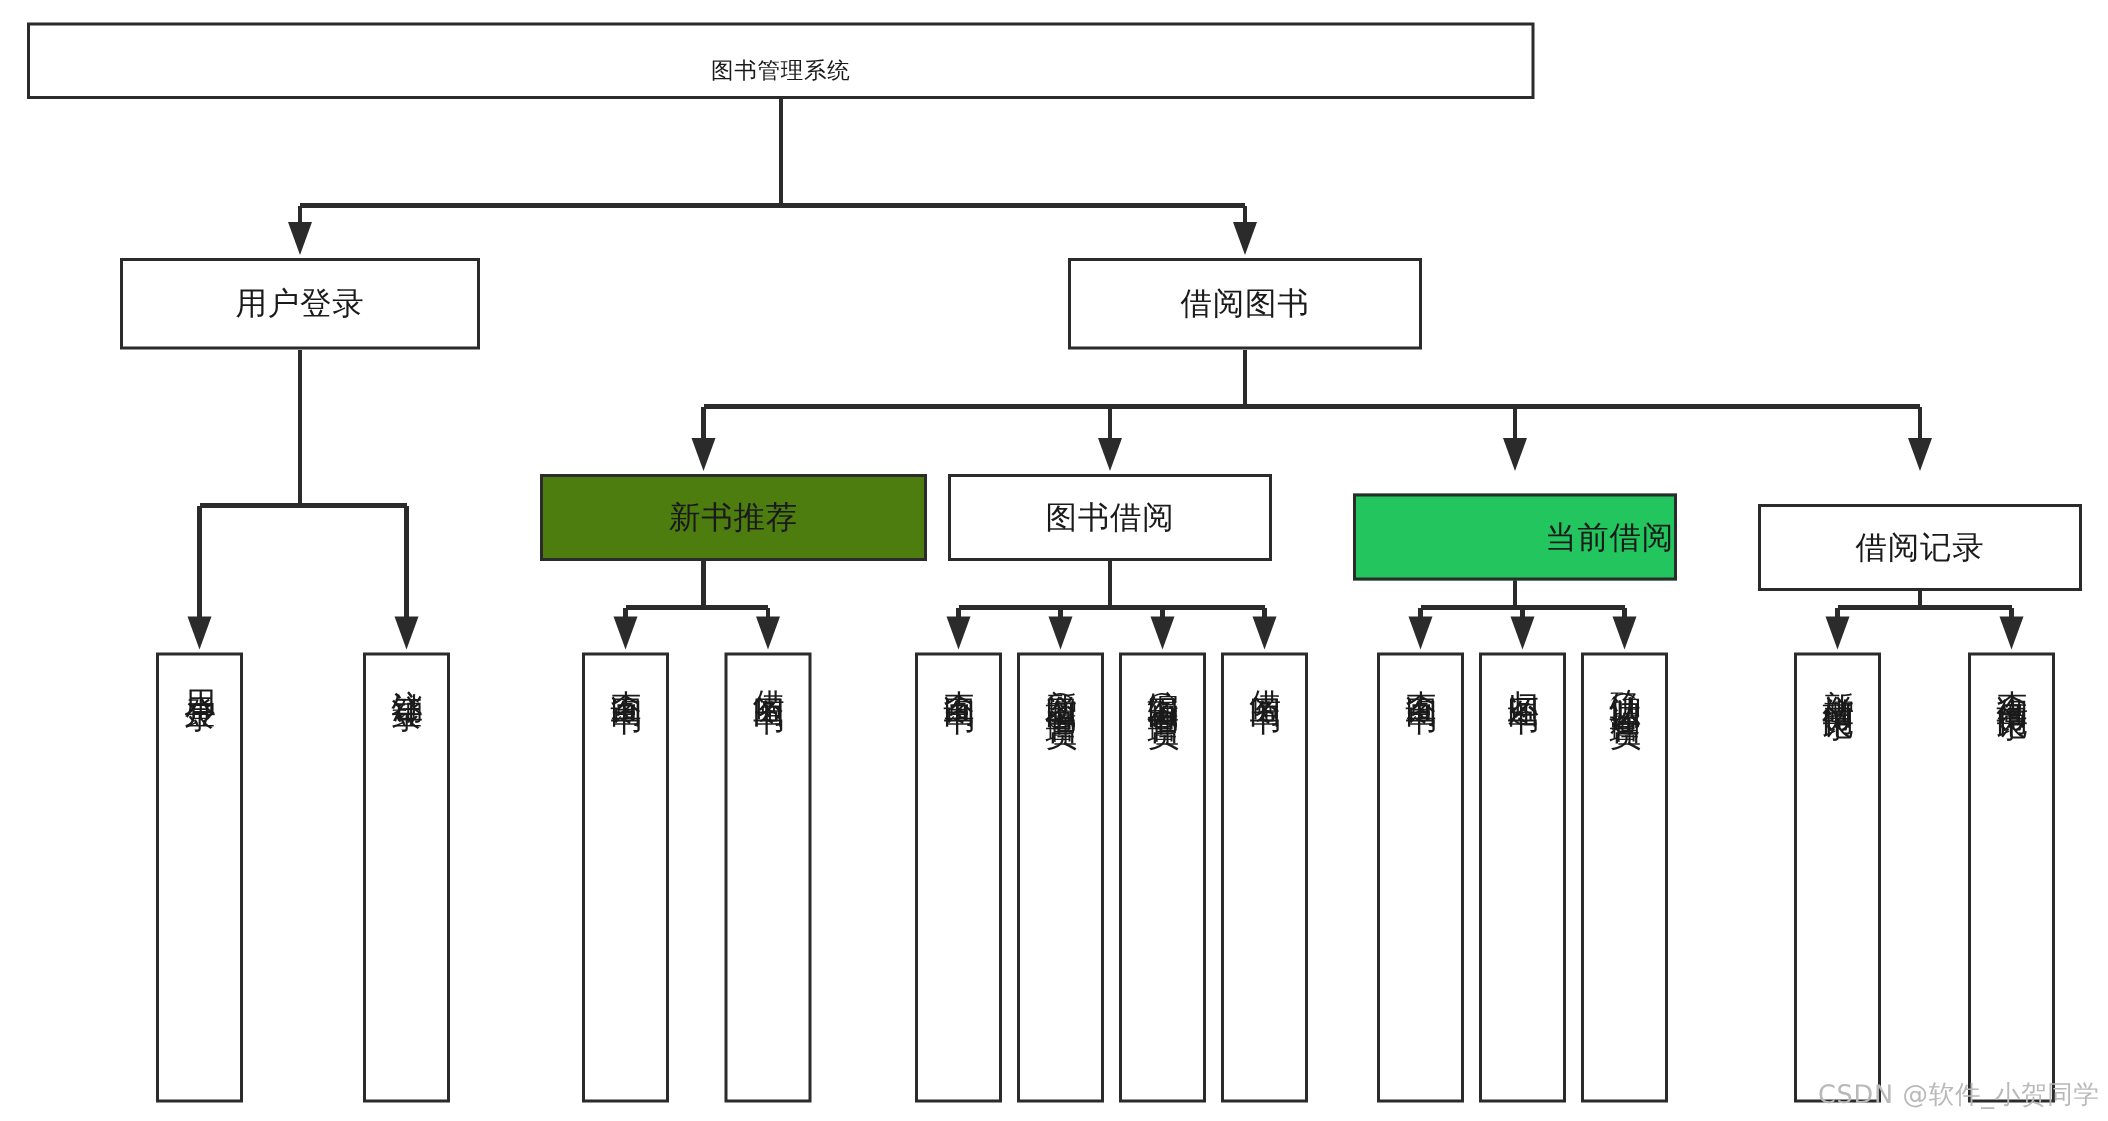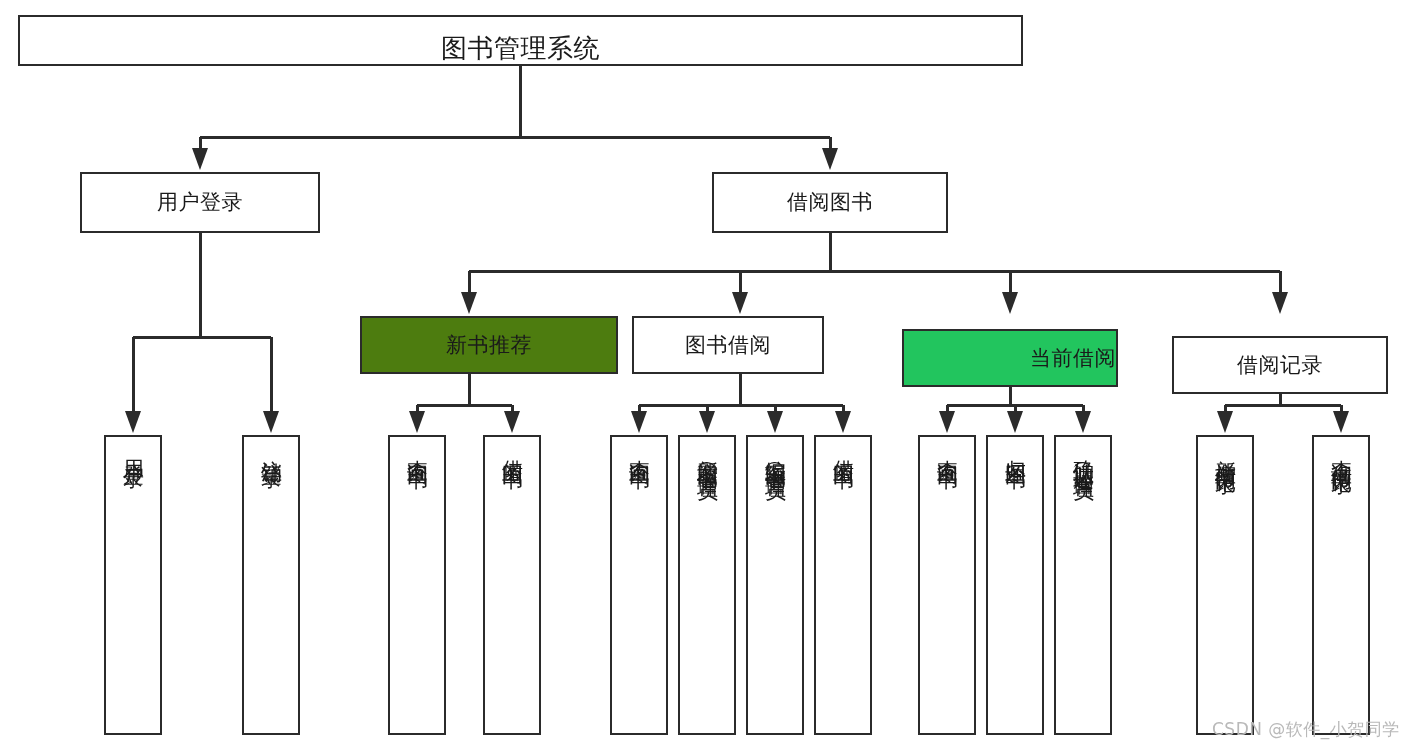--- a/index.html
+++ b/index.html
@@ -50,21 +50,21 @@
     padding-top: 6px;
   }
   .node.vertical .node-label {
     writing-mode: vertical-rl;
     text-orientation: upright;
     font-size: 21px;
     letter-spacing: 3px;
     line-height: 1;
   }
   .node.root .node-label {
-    font-size: 26px;
+    font-size: 15px;
     margin-top: 15px;
   }
   .watermark {
     position: absolute;
     font-size: 17px;
     color: #b9b9b9;
     white-space: nowrap;
     letter-spacing: 0.5px;
     user-select: none;
   }
@@ -133,21 +133,21 @@
       </div>
       <div class="node horizontal" style="left: 80px; top: 172px; width: 240px; height: 61px; border-color: rgb(43, 43, 43); background: rgb(255, 255, 255);">
         <span class="node-label">用户登录</span>
       </div>
       <div class="node horizontal" style="left: 712px; top: 172px; width: 236px; height: 61px; border-color: rgb(43, 43, 43); background: rgb(255, 255, 255);">
         <span class="node-label">借阅图书</span>
       </div>
       <div class="node horizontal" style="left: 360px; top: 316px; width: 258px; height: 58px; border-color: rgb(43, 43, 43); background: #4d7c0f;">
         <span class="node-label">新书推荐</span>
       </div>
-      <div class="node horizontal" style="left: 632px; top: 316px; width: 192px; height: 58px; border-color: rgb(43, 43, 43); background: rgb(255, 255, 255);">
+      <div class="node horizontal" style="left: 632px; top: 316px; width: 216px; height: 58px; border-color: rgb(43, 43, 43); background: rgb(255, 255, 255);">
         <span class="node-label">图书借阅</span>
       </div>
       <div class="node horizontal" style="left: 902px; top: 329px; width: 216px; height: 58px; border-color: rgb(43, 43, 43); background: #22c55e; justify-content: flex-end;">
         <span class="node-label">当前借阅</span>
       </div>
       <div class="node horizontal" style="left: 1172px; top: 316px; width: 216px; height: 58px; border-color: rgb(43, 43, 43); background: rgb(255, 255, 255); margin-top: 20px;">
         <span class="node-label">借阅记录</span>
       </div>
       <div class="node vertical" style="left: 104px; top: 435px; width: 58px; height: 300px; border-color: rgb(43, 43, 43); background: rgb(255, 255, 255);">
         <span class="node-label">用户登录</span>

